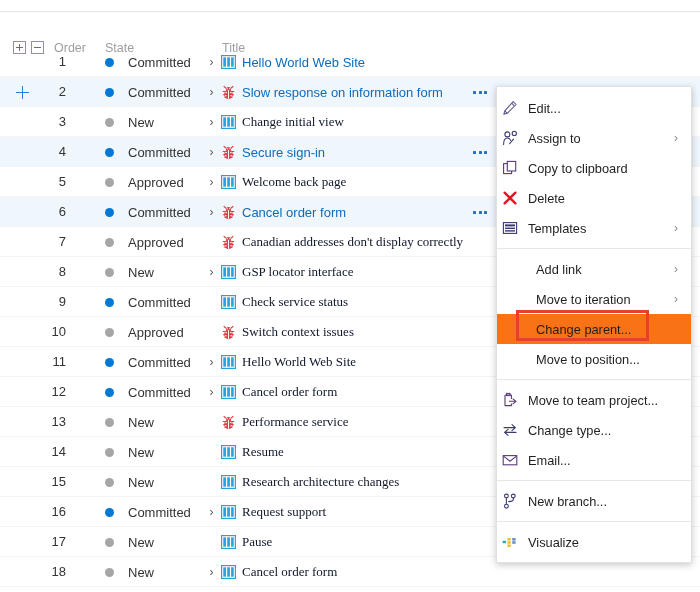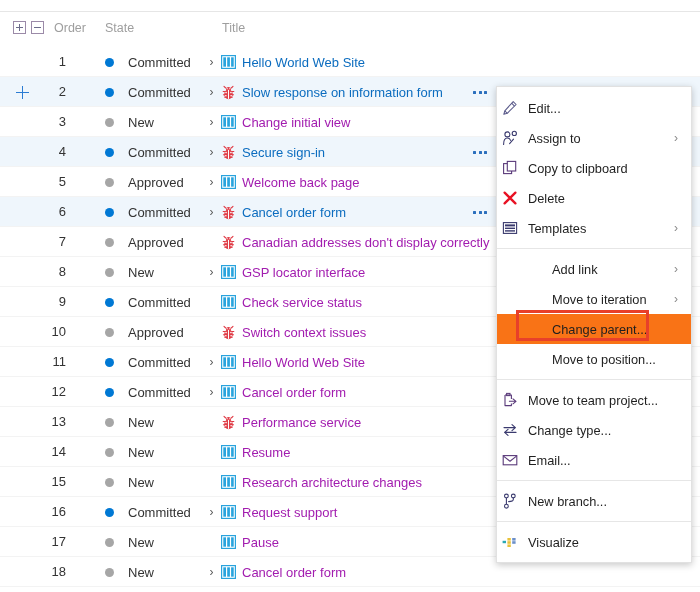--- a/index.html
+++ b/index.html
@@ -12,21 +12,21 @@
   #root { position: relative; width: 700px; height: 592px; background:#fff; }
 
   
   .top-rule {
     position:absolute; left:0; top:11px; width:700px; height:1px;
     background:#e6e6e6;
   }
 
   
   .grid-header {
-    position:absolute; left:0; top:18px; width:568px; height:24px;
+    position:absolute; left:0; top:38px; width:568px; height:24px;
   }
   .hdr-toggles { position:absolute; left:13px; top:3px; display:flex; gap:5px; }
   .tg-box {
     width:13px; height:13px; border:1px solid #9b8aa8; display:block;
     position:relative; background:#fff;
   }
   .tg-box::before, .tg-box::after{
     content:""; position:absolute; background:#6b6b8a;
   }
   .tg-plus::before{ left:5px; top:2px; width:1px; height:7px; }
@@ -80,21 +80,21 @@
     display:flex; align-items:center; gap:0;
   }
   .chev {
     width:13px; flex:none; font-size:12px; color:#5a5a5a; text-align:center;
     line-height:30px;
   }
   .chev.blank { color:transparent; }
   .wi-icon { width:20px; flex:none; display:flex; align-items:center; justify-content:center; }
   .title-text { font-size:13px; white-space:nowrap; margin-left:4px; }
   .title-text.link { color:#0b6cbf; }
-  .title-text.plain { color:#a21caf; }
+  .title-text.plain { color:#0f172a;font-family:Liberation Serif, serif; }
 
   .ellipsis {
     position:absolute; left:467px; top:0; height:30px; width:26px;
     display:flex; align-items:center; justify-content:center; gap:2.5px;
   }
   .ellipsis i { width:3px; height:3px; background:#2b6fbd; display:block; border-radius:0.5px;}
 
   
   .ctx-menu {
     position:absolute; left:496px; top:86px; width:196px;
@@ -109,21 +109,21 @@
     padding-left:5px; cursor:default;
   }
   .mi-ico {
     width:26px; flex:none; display:flex; align-items:center; justify-content:flex-start;
   }
   .mi-label { font-size:12.8px; color:#1f1f1f; white-space:nowrap; }
   .mi-sub {
     position:absolute; right:13px; top:50%; transform:translateY(-50%);
     font-size:12px; color:#8a8a8a;
   }
-  .mi.indent { padding-left:55px; }
+  .mi.indent { padding-left:39px; }
   .mi.indent .mi-label { margin-left:0; }
   .mi-sep { height:1px; background:#e6e6e6; margin:5px 0; }
   .mi.hl { background:#f97316;text-align:right; }
 
   .redbox {
     position:absolute; left:516px; top:310px; width:133px; height:31px;
     border:3px solid #e8402a; z-index:30; pointer-events:none;
   }
 
   svg { display:block; }

